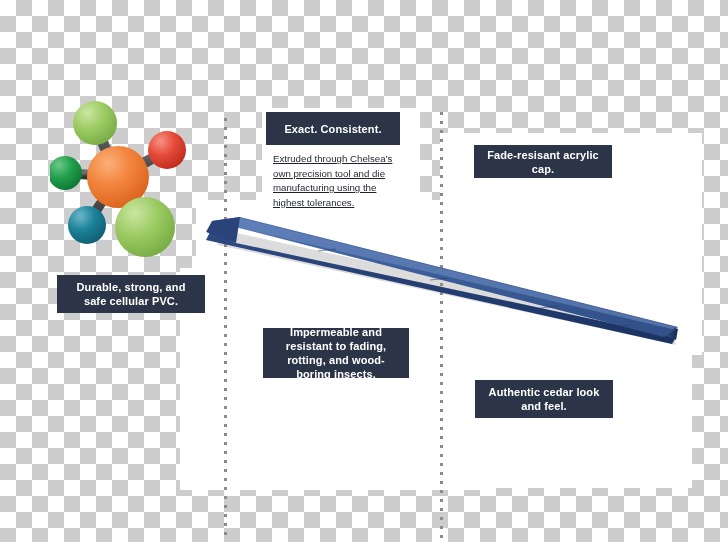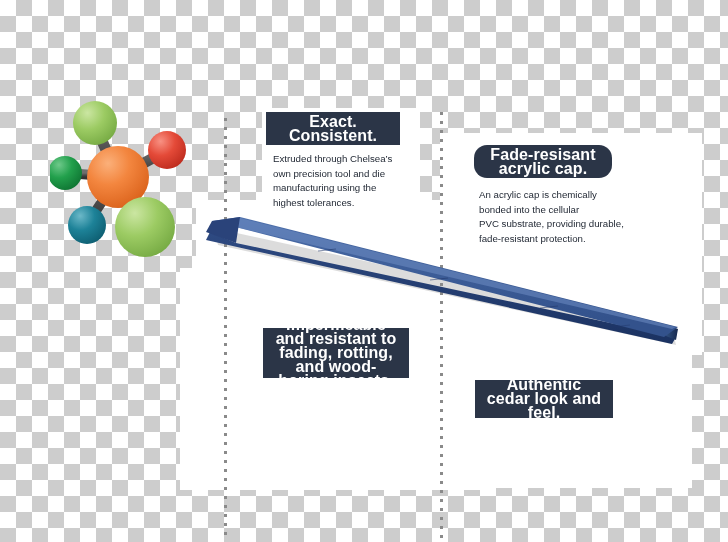--- a/index.html
+++ b/index.html
@@ -44,36 +44,37 @@
   
   .callout-box {
     position: absolute;
     background: #2b3547;
     color: #ffffff;
     display: flex;
     align-items: center;
     justify-content: center;
     text-align: center;
     font-weight: bold;
-    font-size: 16px;
+    font-size: 11px;
     line-height: 14px;
     letter-spacing: 0.1px;
     z-index: 6;
     box-sizing: border-box;
     padding: 4px 8px;
   }
 
   
   .callout-body {
     position: absolute;
     color: #1d2430;
     font-size: 9.7px;
     line-height: 14.6px;
     z-index: 6;
     white-space: pre-line;
+    text-decoration: underline;
   }
 
   
   #plank-wrap {
     position: absolute;
     left: 0; top: 0;
     width: 728px; height: 542px;
     z-index: 4;
     pointer-events: none;
   }
@@ -180,32 +181,30 @@
     </g>
 
     <circle cx="45" cy="28" r="22" fill="url(#gLGreen)"></circle>
     <circle cx="117" cy="55" r="19" fill="url(#gRed)"></circle>
     <circle cx="15" cy="78" r="17" fill="url(#gDGreen)"></circle>
     <circle cx="37" cy="130" r="19" fill="url(#gTeal)"></circle>
     <circle cx="68" cy="82" r="31" fill="url(#gOrange)"></circle>
     <circle cx="95" cy="132" r="30" fill="url(#gLGreen)"></circle>
   </svg>
 
+  <div class="callout-box" style="left:57px; top:275px; width:148px; height:38px;">Durable, strong,
+and safe cellular PVC.</div>
 
   <div class="callout-box" style="left:266px; top:112px; width:134px; height:33px;">Exact. Consistent.</div>
   <div class="callout-body" style="left:273px; top:152px; width:142px;">Extruded through Chelsea’s
 own precision tool and die
 manufacturing using the
 highest tolerances.</div>
 
-  <div class="callout-box" style="left:474px; top:145px; width:138px; height:33px;border-radius:13px;">Fade-resisant acrylic cap.</div>
-  <div class="callout-body" style="left:479px; top:188px; width:166px;">An acrylic cap is chemically
-bonded into the cellular
-PVC substrate, providing durable,
-fade-resistant protection.</div>
+  <div class="callout-box" style="left:474px; top:145px; width:138px; height:33px;">Fade-resisant acrylic cap.</div>
 
   <div class="callout-box" style="left:475px; top:380px; width:138px; height:38px;">Authentic cedar
 look and feel.</div>
 
   <div class="callout-box" style="left:263px; top:328px; width:146px; height:50px;">Impermeable and resistant
 to fading, rotting, and
 wood-boring insects.</div>
 
 </div>
 

